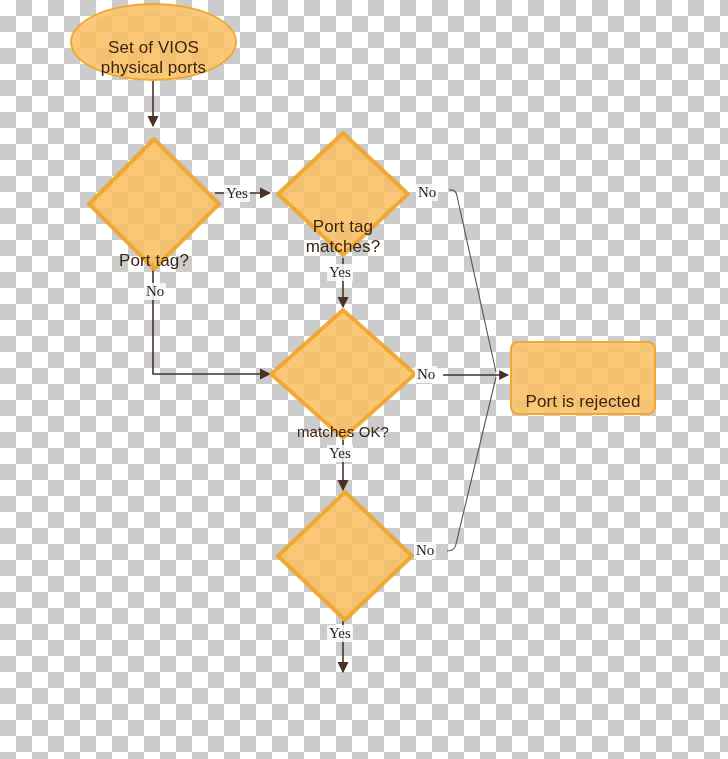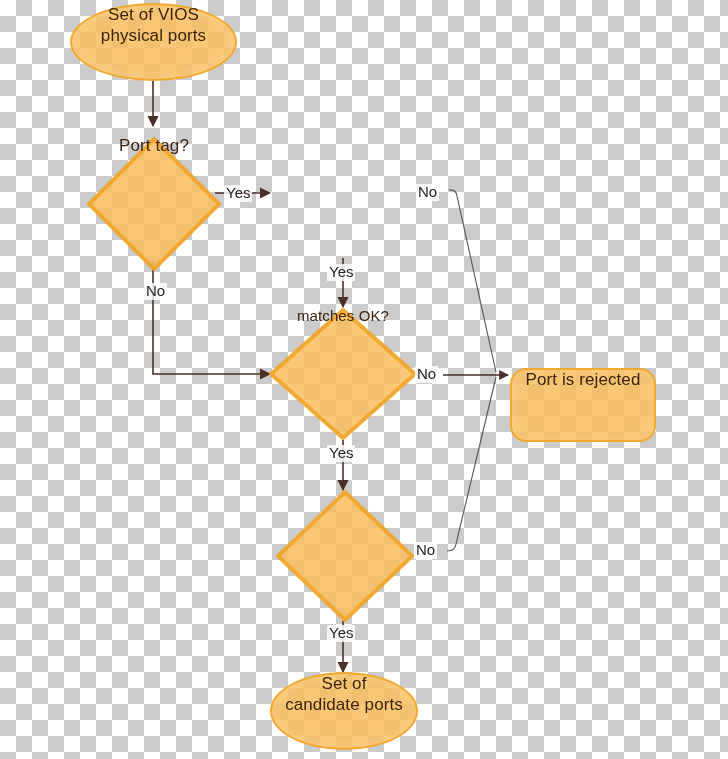--- a/index.html
+++ b/index.html
@@ -28,40 +28,39 @@
   #edges {
     position: absolute;
     left: 0; top: 0;
     width: 728px;
     height: 759px;
   }
   .node {
     position: absolute;
     box-sizing: border-box;
     display: flex;
-    align-items: flex-start;
+    align-items: flex-end;
     justify-content: center;
     text-align: center;
     color: #3b2412;
     font-size: 17px;
     line-height: 1.22;
     letter-spacing: .1px;
   }
   .terminator {
     border-radius: 50%;
     background: rgba(248, 190, 94, 0.86);
     border: 2px solid rgba(240, 165, 40, 0.92);
     box-shadow: inset 0 0 14px rgba(255, 214, 150, 0.55);
   }
   .process {
-    border-radius: 16px;
+    border-radius: 8px;
     background: rgba(248, 190, 94, 0.86);
     border: 2px solid rgba(240, 165, 40, 0.92);
     box-shadow: inset 0 0 14px rgba(255, 214, 150, 0.5);
-    margin-top: 27px;
   }
   .decision {
     background: transparent;
     border: none;
   }
   .decision .dia-shape {
     position: absolute;
     left: 0; top: 0;
     width: 100%;
     height: 100%;
@@ -74,20 +73,21 @@
     box-sizing: border-box;
   }
   .edge-label {
     position: absolute;
     font-size: 15px;
     color: #232323;
     background: rgba(255,255,255,0.82);
     padding: 0 2px;
     white-space: nowrap;
     line-height: 1.1;
+    font-family: Liberation Serif, serif;
   }
 </style>
 </head>
 <body>
 
 <div id="canvas">
 
   <svg id="edges" viewBox="0 0 728 759" xmlns="http://www.w3.org/2000/svg">
     <defs>
       <marker id="arrow" viewBox="0 0 10 10" refX="9" refY="5" markerWidth="7" markerHeight="7" orient="auto-start-reverse">
@@ -135,20 +135,29 @@
 
   <div class="node decision" style="left:86px; top:136px; width:136px; height:136px;">
     <svg class="dia-shape" viewBox="0 0 136 136" preserveAspectRatio="none">
       <path d="M 68 3 L 133 68 L 68 133 L 3 68 Z" fill="rgba(248,190,94,0.86)" stroke="rgba(240,165,40,0.92)" stroke-width="4" stroke-linejoin="round"></path>
     </svg>
     <div class="dia-label">
       <div>Port tag?</div>
     </div>
   </div>
 
+  <div class="node decision" style="left:275px; top:130px; width:136px; height:128px;">
+    <svg class="dia-shape" viewBox="0 0 136 128" preserveAspectRatio="none">
+      <path d="M 68 3 L 133 64 L 68 125 L 3 64 Z" fill="rgba(248,190,94,0.86)" stroke="rgba(240,165,40,0.92)" stroke-width="4" stroke-linejoin="round"></path>
+    </svg>
+    <div class="dia-label">
+      <div>Port tag</div>
+      <div>matches?</div>
+    </div>
+  </div>
 
   <div class="node decision" style="left:268px; top:307px; width:150px; height:134px; font-size:15px;">
     <svg class="dia-shape" viewBox="0 0 150 134" preserveAspectRatio="none">
       <path d="M 75 3 L 147 67 L 75 131 L 3 67 Z" fill="rgba(248,190,94,0.86)" stroke="rgba(240,165,40,0.92)" stroke-width="4" stroke-linejoin="round"></path>
     </svg>
     <div class="dia-label">
       <div>matches OK?</div>
     </div>
   </div>
 
@@ -157,26 +166,20 @@
       <path d="M 70 3 L 137 67 L 70 131 L 3 67 Z" fill="rgba(248,190,94,0.86)" stroke="rgba(240,165,40,0.92)" stroke-width="4" stroke-linejoin="round"></path>
     </svg>
     <div class="dia-label">
     </div>
   </div>
 
   <div class="node process" style="left:510px; top:341px; width:146px; height:74px;">
     <div>Port is rejected</div>
   </div>
 
-  <div class="node terminator" style="left:270px; top:672px; width:148px; height:78px;">
-    <div>
-      <div>Set of</div>
-      <div>candidate ports</div>
-    </div>
-  </div>
 
   <div class="edge-label" style="left:224px; top:185px;">Yes</div>
 
   <div class="edge-label" style="left:144px; top:283px;">No</div>
 
   <div class="edge-label" style="left:327px; top:264px;">Yes</div>
 
   <div class="edge-label" style="left:416px; top:184px;">No</div>
 
   <div class="edge-label" style="left:327px; top:445px;">Yes</div>

